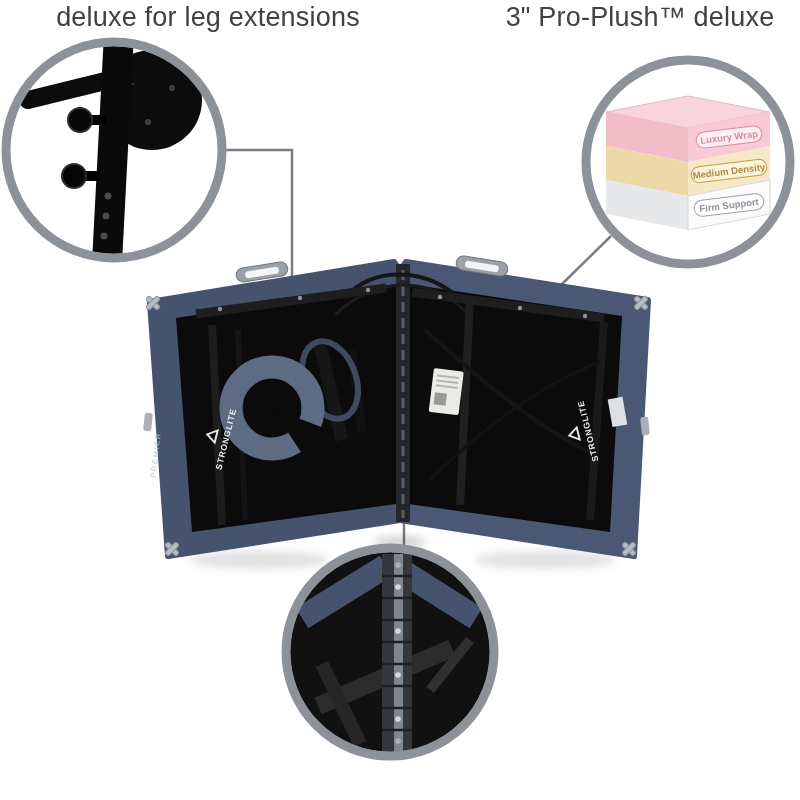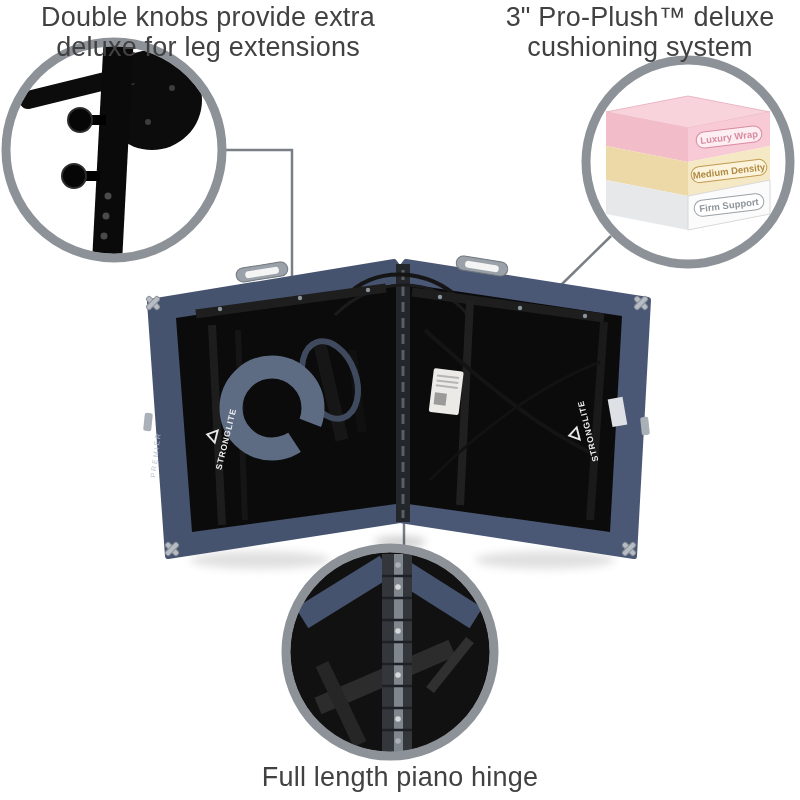--- a/index.html
+++ b/index.html
@@ -226,21 +226,18 @@
             <circle cx="398" cy="719" r="2.8" fill="#d6d9dc"></circle>
         <circle cx="398" cy="565" r="2.8" fill="#aab0b6"></circle>
             <circle cx="398" cy="741" r="2.8" fill="#aab0b6"></circle>
       </g>
     </g>
     <circle cx="390" cy="652" r="104" fill="none" stroke="#8d9298" stroke-width="9"></circle>
   </g>
 </svg>
 
   <div class="caption cap-knobs">
-    <div>Double knobs provide extra</div>
     <div>deluxe for leg extensions</div>
   </div>
   <div class="caption cap-cushion">
     <div>3" Pro-Plush™ deluxe</div>
-    <div>cushioning system</div>
   </div>
-  <div class="caption cap-hinge">Full length piano hinge</div>
 </div>
 
 </body></html>

